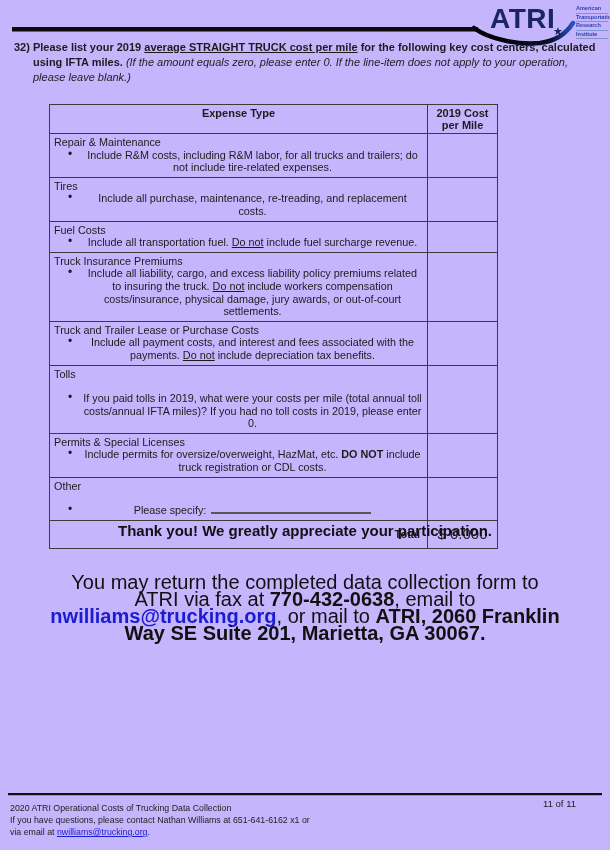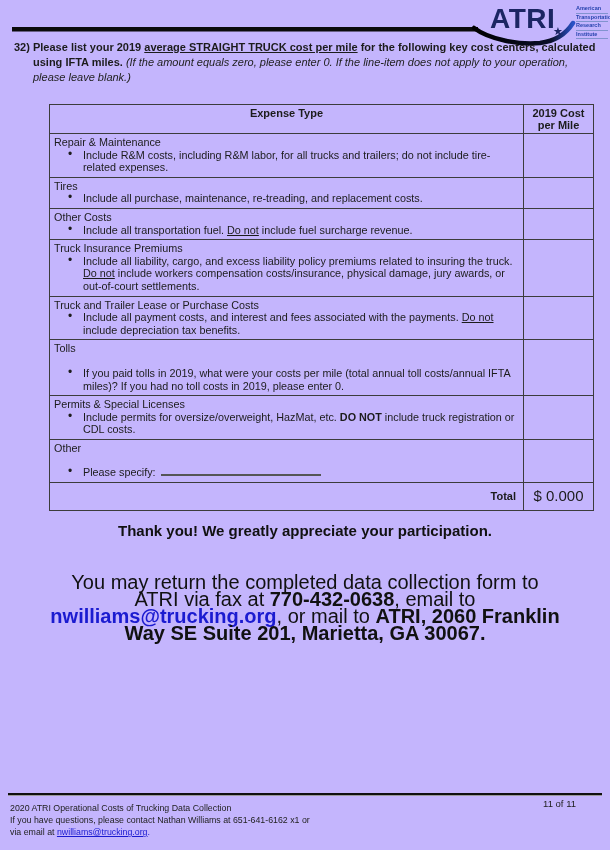--- a/index.html
+++ b/index.html
@@ -41,36 +41,36 @@
     font-size: 11px; line-height: 15px;
     padding-left: 19px; text-indent: -19px;
   }
   .question .bold { font-weight: bold; }
   .question .bold-u { font-weight: bold; text-decoration: underline; }
   .question .note { font-style: italic; font-weight: normal; color: #222; }
 
   
   table.expense {
     position: absolute; top: 104px; left: 49px;
-    width: 545px; border-collapse: collapse;
+    width: 449px; border-collapse: collapse;
     font-size: 10.8px; line-height: 12.6px; color: #1c1c1c; padding-left: 24px;
   }
   table.expense th, table.expense td {
     border: 1px solid #3c3c3c; vertical-align: top;
   }
   th.col-expense, th.col-cost {
     font-size: 11px; font-weight: bold; text-align: center;
     padding: 2px 2px; vertical-align: middle;
   }
   th.col-cost { width: 70px; line-height: 12px; }
   td.expense-cell { padding: 1px 5px 3px 4px; }
   td.cost-cell { width: 70px; }
   .row-title { padding-top: 1px; }
   .bullet {
-    position: relative; padding-left: 29px; margin-top: 0px;
+    position: relative; padding-left: 29px; margin-top: 0px; text-align: center;
   }
   .bullet::before {
     content: "\2022"; position: absolute; left: 14px; top: -1px; font-size: 12px;
   }
   .bullet.gap { margin-top: 12px; }
   .seg-u { text-decoration: underline; }
   .seg-b { font-weight: bold; }
   .blank-line {
     display: inline-block; width: 160px; height: 9px;
     border-bottom: 2px solid #555; margin-left: 2px;
@@ -160,21 +160,21 @@
         </tr>
         <tr>
           <td class="expense-cell">
             <div class="row-title">Tires</div>
             <div class="bullet"><span>Include all purchase, maintenance, re-treading, and replacement costs.</span></div>
           </td>
           <td class="cost-cell"></td>
         </tr>
         <tr>
           <td class="expense-cell">
-            <div class="row-title">Other Costs</div>
+            <div class="row-title">Fuel Costs</div>
             <div class="bullet"><span>Include all transportation fuel.  </span><span class="seg-u">Do not</span><span> include fuel surcharge revenue.</span></div>
           </td>
           <td class="cost-cell"></td>
         </tr>
         <tr>
           <td class="expense-cell">
             <div class="row-title">Truck Insurance Premiums</div>
             <div class="bullet"><span>Include all liability, cargo, and excess liability policy premiums related to insuring the truck. </span><span class="seg-u">Do not</span><span> include workers compensation costs/insurance, physical damage, jury awards, or out-of-court settlements.</span></div>
           </td>
           <td class="cost-cell"></td>

